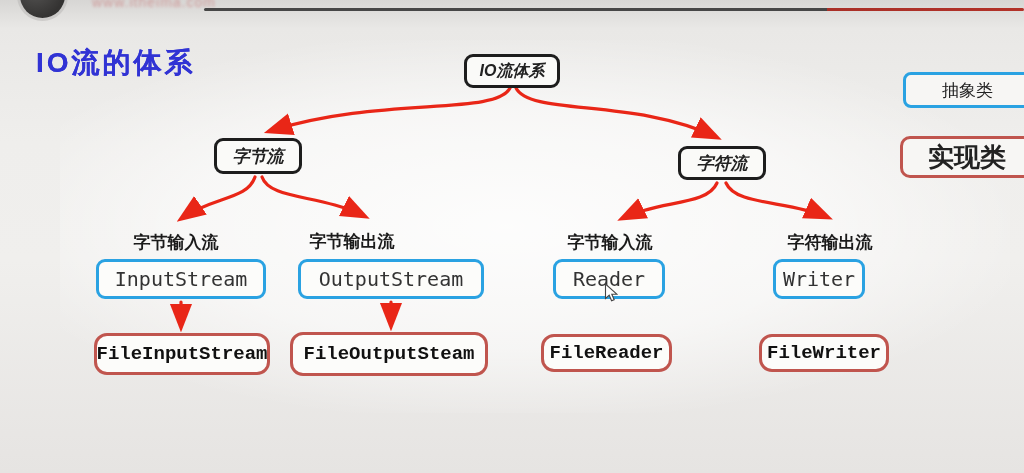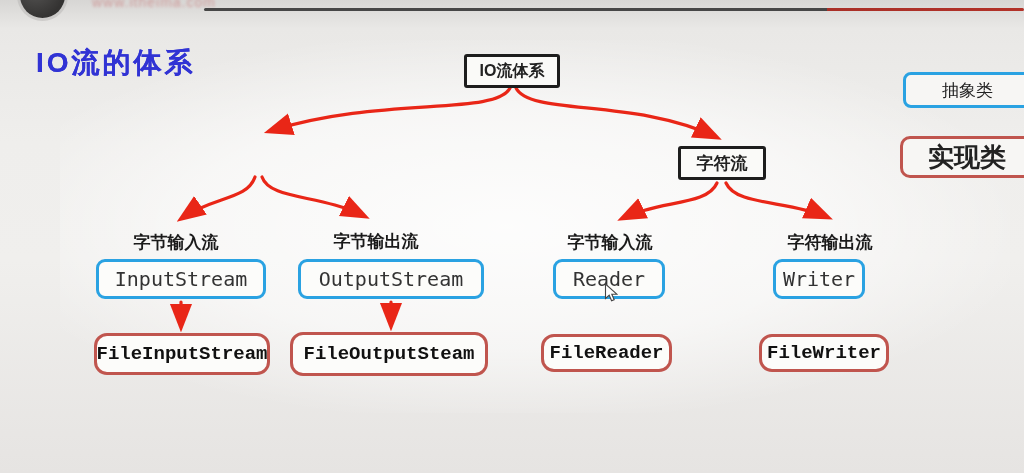--- a/index.html
+++ b/index.html
@@ -37,29 +37,29 @@
     left:36px;top:44px;
     font-size:28px;font-weight:bold;letter-spacing:3px;
     color:#3133d4;
     text-shadow:0 0 .5px #3133d4;
   }
   
   .node{
     display:flex;align-items:center;justify-content:center;
     box-sizing:border-box;background:#fafaf8;color:#222;
   }
-  .black-node{border:3px solid #1d1d1d;border-radius:3px;font-size:16px;font-weight:600;}
+  .black-node{border:3px solid #1d1d1d;border-radius:9px;font-size:16px;font-weight:600;font-style:italic;}
   .root{left:464px;top:54px;width:96px;height:34px;}
   .b1{left:214px;top:138px;width:88px;height:36px;font-size:17px;}
   .b2{left:678px;top:146px;width:88px;height:34px;font-size:17px;}
   .caption{
     font-size:17px;font-weight:700;color:#1a1a1a;text-align:center;
   }
   .c1{left:120px;top:231px;width:112px;text-align:center;}
-  .c2{left:320px;top:230px;width:112px;}
+  .c2{left:296px;top:230px;width:112px;}
   .c3{left:554px;top:231px;width:112px;}
   .c4{left:774px;top:231px;width:112px;}
   .abstract-node{
     border:3px solid #2aa2e2;border-radius:9px;
     font-family:"DejaVu Sans Mono","Liberation Mono",monospace;
     font-size:20px;color:#333;height:40px;background:#fcfcfa;
   }
   .a1{left:96px;top:259px;width:170px;}
   .a2{left:298px;top:259px;width:186px;}
   .a3{left:553px;top:259px;width:112px;}
@@ -110,20 +110,21 @@
       <path d="M262,177 C270,200 320,194 364,216" marker-end="url(#ah)"></path>
       <path d="M717,183 C707,206 660,200 623,218" marker-end="url(#ah)"></path>
       <path d="M726,183 C736,206 788,200 827,217" marker-end="url(#ah)"></path>
       <path d="M181,302 L181,326" marker-end="url(#ah)"></path>
       <path d="M391,302 L391,325" marker-end="url(#ah)"></path>
     </g>
   </svg>
 
   <div class="abs node black-node root">IO流体系</div>
 
+  <div class="abs node black-node b1">字节流</div>
   <div class="abs node black-node b2">字符流</div>
 
   <div class="abs caption c1">字节输入流</div>
   <div class="abs caption c2">字节输出流</div>
   <div class="abs caption c3">字节输入流</div>
   <div class="abs caption c4">字符输出流</div>
 
   <div class="abs node abstract-node a1">InputStream</div>
   <div class="abs node abstract-node a2">OutputStream</div>
   <div class="abs node abstract-node a3">Reader</div>

